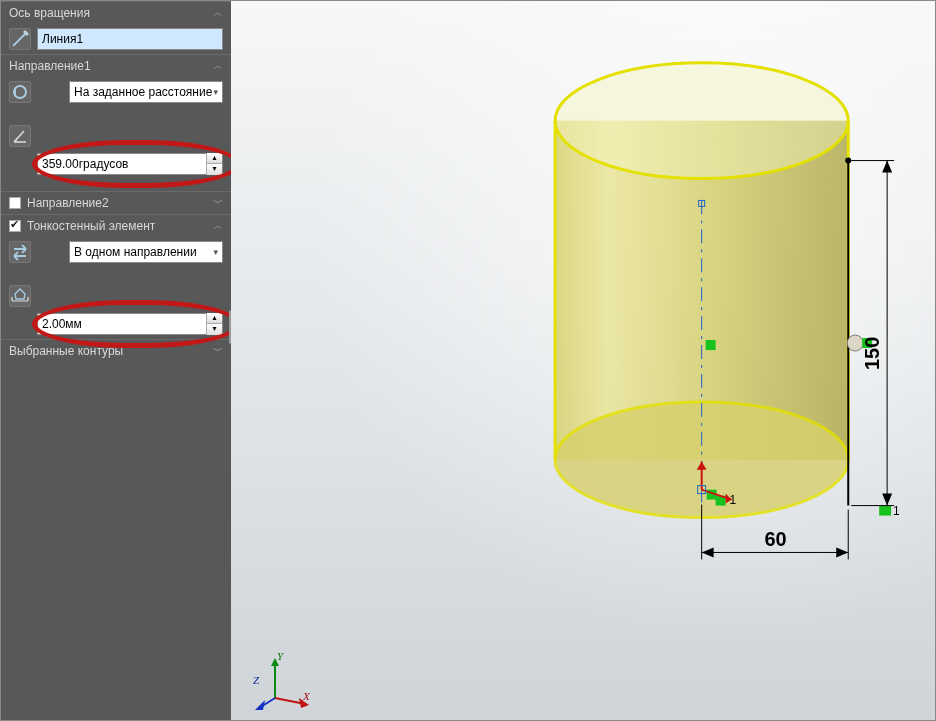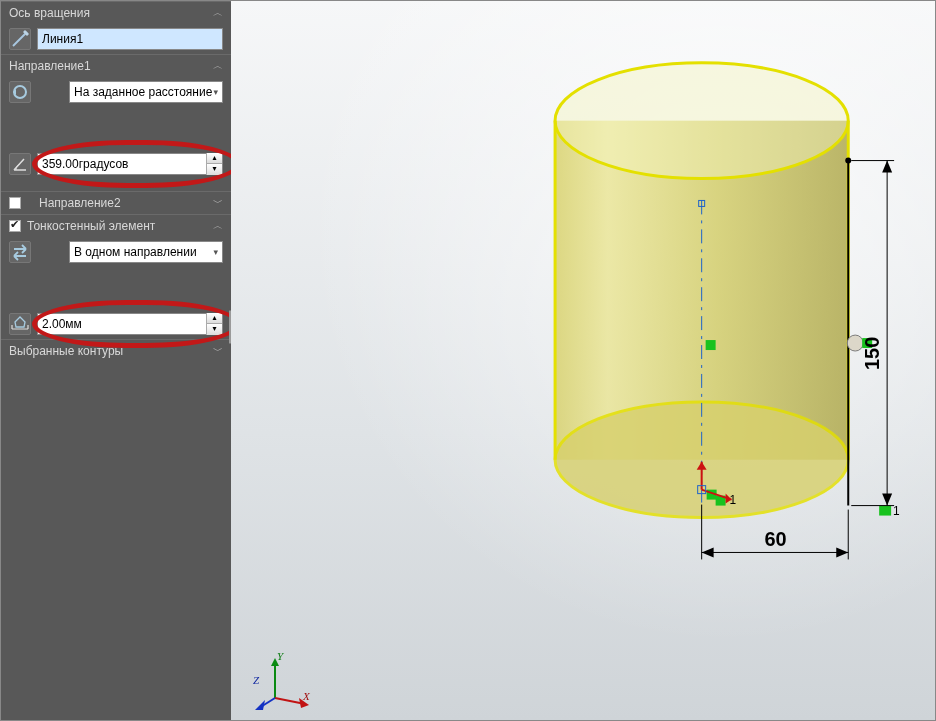--- a/index.html
+++ b/index.html
@@ -16,21 +16,21 @@
     background: #585858; color: #d6d6d6;
     display: flex; flex-direction: column;
     user-select: none;
   }
   .phdr {
     display: flex; align-items: center; justify-content: space-between;
     padding: 4px 8px; color: #d8d8d8; font-size: 12px;
     border-top: 1px solid #6a6a6a;
   }
   .phdr .cx { font-size: 10px; color:#bbb; }
-  .row { display:flex; align-items:flex-end; gap:6px; padding:4px 8px; }
+  .row { display:flex; align-items:flex-start; gap:6px; padding:4px 8px; }
   .row .ico {
     width:22px; height:22px; display:flex; align-items:center; justify-content:center;
     background:#666; border:1px solid #777; border-radius:2px; color:#eee;
     flex:0 0 22px;
   }
   .input, .select, .spin {
     flex:1 1 auto; height:22px; background:#fff; color:#000;
     border:1px solid #888; font-size:12px; padding:0 4px;
     display:flex; align-items:center;
   }
@@ -123,21 +123,21 @@
       <div class="spin anno">
         <div class="val">359.00градусов</div>
         <div class="btns">
           <div>▴</div>
           <div>▾</div>
         </div>
       </div>
     </div>
 
     <div class="phdr" style="margin-top:12px">
-      <span style="display:flex;align-items:center;gap:18px">
+      <span style="display:flex;align-items:center;gap:6px">
         <span class="chk"></span>
         <span>Направление2</span>
       </span>
       <span class="cx">﹀</span>
     </div>
 
     <div class="phdr">
       <span style="display:flex;align-items:center;gap:6px">
         <span class="chk on"></span>
         <span>Тонкостенный элемент</span>

